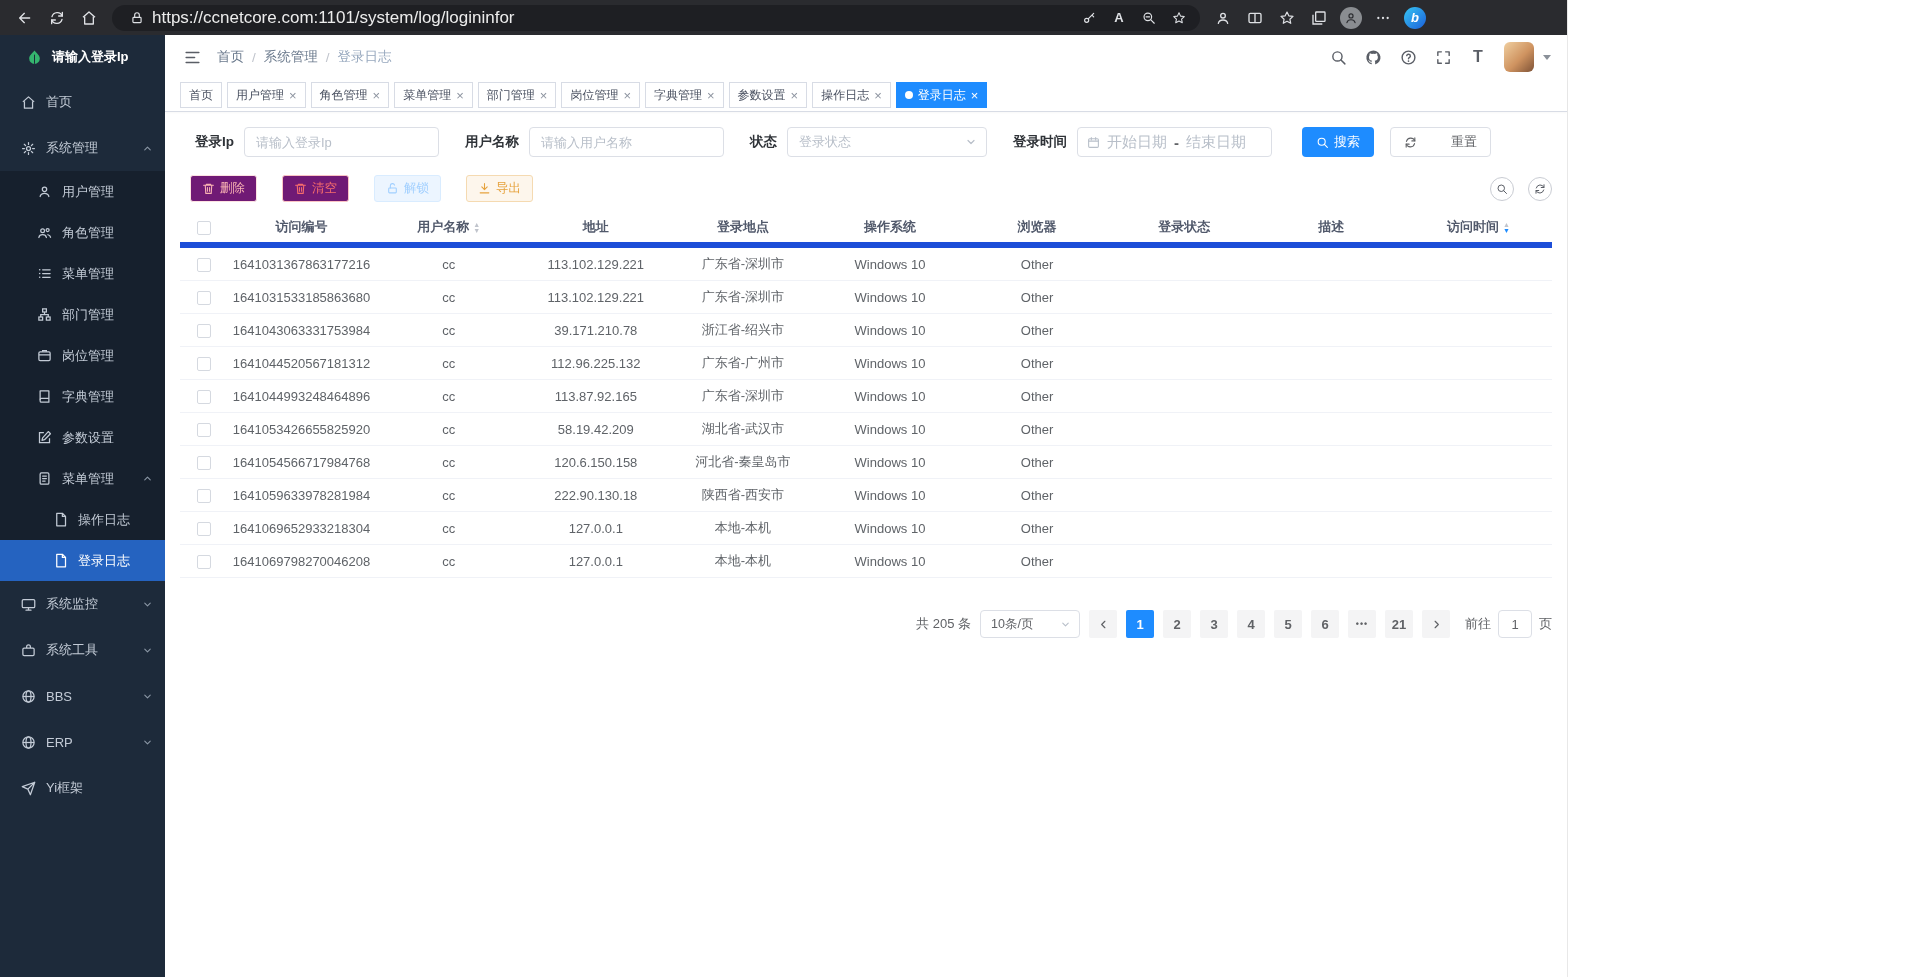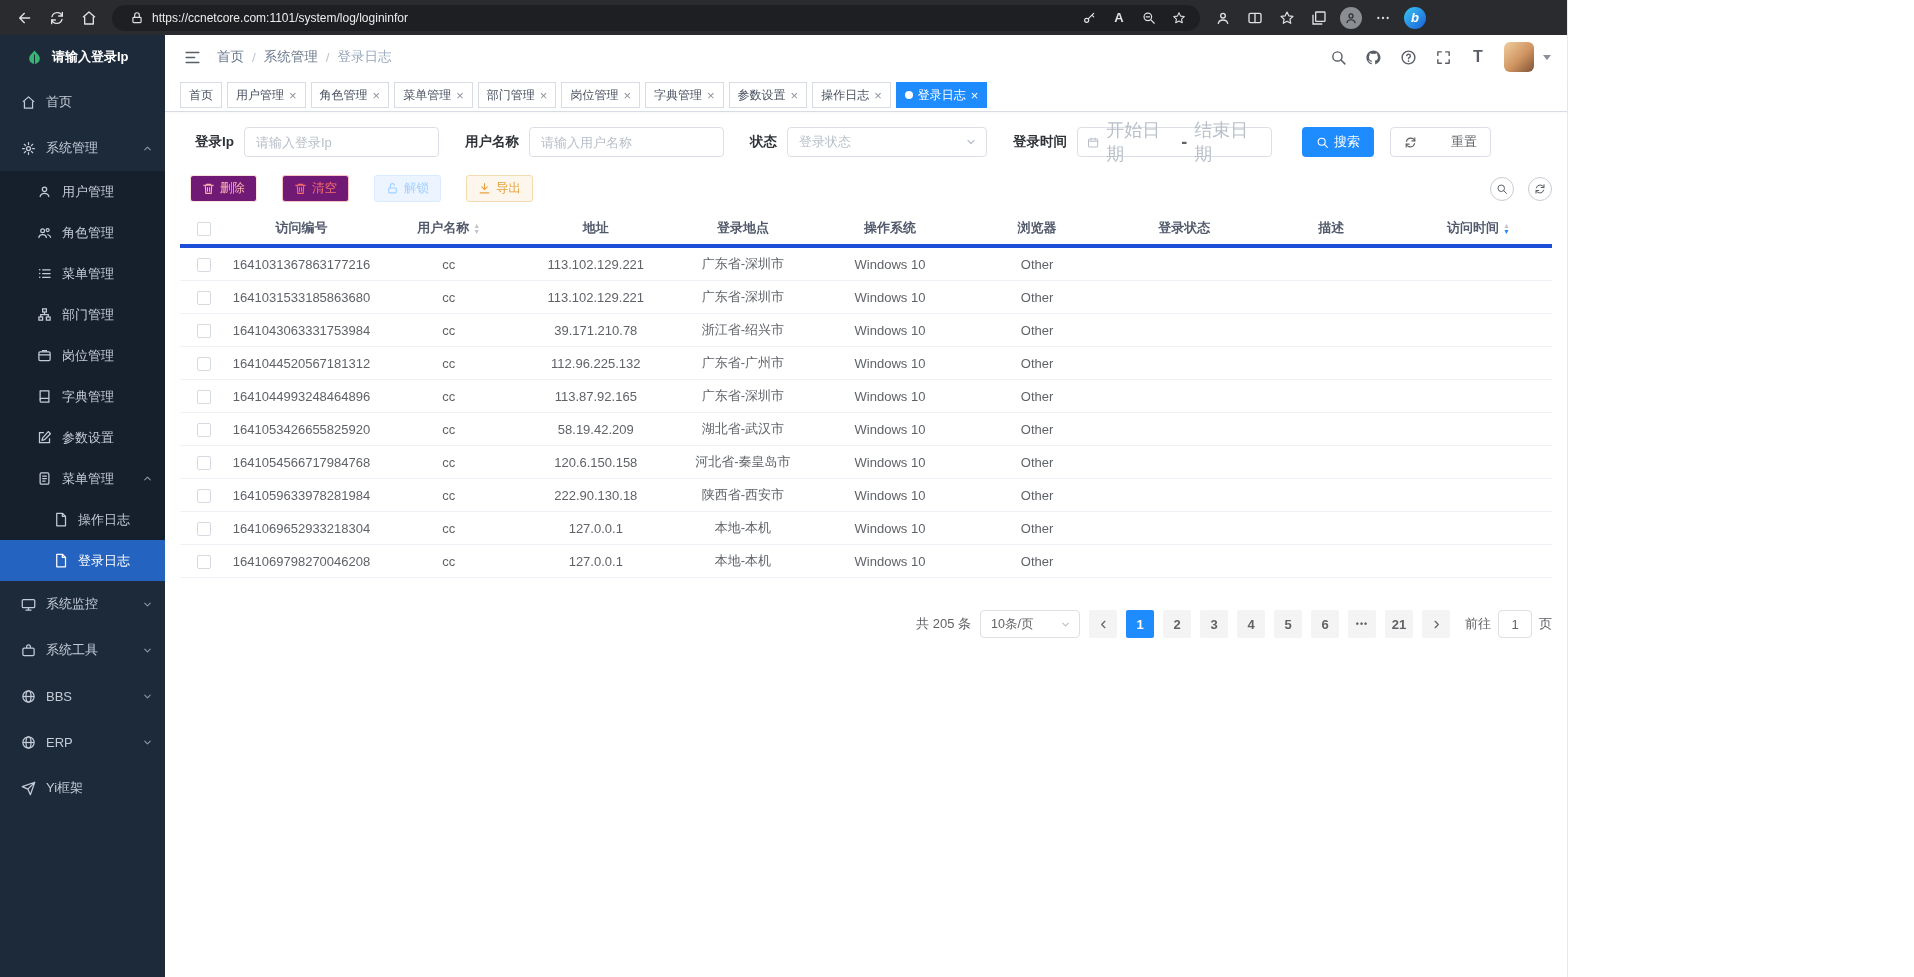--- a/index.html
+++ b/index.html
@@ -5,21 +5,21 @@
   * { margin:0; padding:0; box-sizing:border-box; }
   html,body { width:1914px; height:977px; background:#fff; font-family:"Liberation Sans","DejaVu Sans",sans-serif; overflow:hidden; color:#333; }
   .window { position:relative; width:1568px; height:977px; background:#fff; border-right:1px solid #e8e8e8; }
 
   
   .browser-bar { height:35px; background:#2a2b2f; display:flex; align-items:center; padding:0 10px; gap:2px; }
   .bicon { width:30px; height:28px; display:flex; align-items:center; justify-content:center; background:transparent; border:none; color:#dfe1e5; border-radius:4px; cursor:pointer; flex:0 0 auto; }
   .bicon svg { width:16px; height:16px; }
   .bicon.small svg { width:14px; height:14px; }
   .urlbar { width:1088px; height:26px; background:#1e1f23; border-radius:13px; display:flex; align-items:center; padding:0 6px 0 10px; margin:0 6px; color:#e8eaed; }
-  .url-text { flex:1; font-size:12px; color:#ececec; white-space:nowrap; overflow:hidden; }
+  .url-text { flex:1; font-size:17px; color:#ececec; white-space:nowrap; overflow:hidden; }
   .glyph-icon { font-size:13px; color:#dfe1e5; font-weight:bold; }
   .avatar-circle { width:22px; height:22px; border-radius:50%; background:#8a8d91; display:flex; align-items:center; justify-content:center; color:#2a2b2f; }
   .avatar-circle svg { width:14px; height:14px; }
   .bing-circle { width:22px; height:22px; border-radius:50%; background:linear-gradient(135deg,#37c6f4,#1b5fd9); color:#fff; display:flex; align-items:center; justify-content:center; font-size:13px; font-weight:bold; font-style:italic; }
 
   
   .app { position:absolute; top:35px; left:0; right:0; bottom:0; display:flex; }
   .sidebar { width:165px; flex:0 0 165px; background:#1d2a3a; overflow:hidden; }
   .logo-row { height:44px; display:flex; align-items:center; padding-left:26px; gap:9px; }
   .logo-row svg { width:17px; height:17px; color:#35b56f; }
@@ -59,21 +59,21 @@
 
   
   .content { flex:1; overflow:hidden; }
   .filter-bar { display:flex; align-items:center; padding:15px 0 8px 30px; font-size:13.5px; }
   .f-label { font-weight:bold; color:#2f3338; margin-right:10px; white-space:nowrap; }
   .f-group { display:flex; align-items:center; margin-right:26px; }
   .f-input { width:195px; height:30px; border:1px solid #dcdfe6; border-radius:4px; padding:0 11px; font-size:13px; color:#606266; outline:none; background:#fff; font-family:inherit; }
   .f-input::placeholder { color:#b8bfc9; }
   .f-select { width:200px; height:30px; border:1px solid #dcdfe6; border-radius:4px; display:flex; align-items:center; padding:0 9px 0 11px; color:#b8bfc9; font-size:13px; cursor:pointer; background:#fff; }
   .f-select .sel-caret { margin-left:auto; width:12px; height:12px; color:#b8bfc9; }
-  .date-range { width:195px; height:30px; border:1px solid #dcdfe6; border-radius:4px; display:flex; align-items:center; gap:7px; padding:0 9px; font-size:18px; color:#b8bfc9; background:#fff; cursor:pointer; }
+  .date-range { width:195px; height:30px; border:1px solid #dcdfe6; border-radius:4px; display:flex; align-items:center; gap:7px; padding:0 9px; font-size:15px; color:#b8bfc9; background:#fff; cursor:pointer; }
   .date-range svg { width:13px; height:13px; color:#b8bfc9; }
   .range-sep { color:#606266; font-weight:bold; }
   .btn { height:30px; border-radius:4px; display:inline-flex; align-items:center; gap:5px; font-size:13px; cursor:pointer; border:1px solid transparent; padding:0 13px; font-family:inherit; }
   .btn svg { width:13px; height:13px; }
   .btn-primary { background:#1e8cff; color:#fff; margin-left:4px; }
   .btn-default { background:#fff; border-color:#dcdfe6; color:#606266; margin-left:16px;gap:34px; }
 
   .toolbar { display:flex; align-items:center; padding:10px 15px 0 25px; }
   .btn-sm { height:27px; padding:0 11px; font-size:12.5px; border-radius:3px; margin-right:25px; }
   .btn-danger-plain { background:#701a75; border-color:#fbc4c4; color:#f56c6c; }
@@ -81,21 +81,21 @@
   .btn-primary-plain { background:#ecf5ff; border-color:#c6e2ff; color:#409eff; }
   .btn-primary-plain.disabled { color:#a0cfff; border-color:#d9ecff; cursor:not-allowed; }
   .btn-warning-plain { background:#fdf6ec; border-color:#f5dab1; color:#e6a23c;align-items:center; }
   .tool-right { margin-left:auto; display:flex; align-items:center; gap:14px; }
   .circle-btn { width:24px; height:24px; border-radius:50%; border:1px solid #c9ccd3; background:#fff; color:#5a5e66; display:flex; align-items:center; justify-content:center; cursor:pointer; }
   .circle-btn svg { width:12px; height:12px; }
 
   
   .table { margin:10px 15px 0; font-size:13px; }
   .t-head, .t-row { display:grid; grid-template-columns:48px repeat(9,1fr); align-items:center; }
-  .t-head { height:36px; font-weight:bold; color:#51596b; border-bottom:4px solid #1d4ed8; }
+  .t-head { height:36px; font-weight:bold; color:#51596b; border-bottom:6px solid #1d4ed8; }
   .t-row { height:33px; color:#5f6368; border-bottom:1px solid #f0f2f7; }
   .cell { text-align:center; overflow:hidden; white-space:nowrap; }
   .cb { appearance:none; -webkit-appearance:none; width:14px; height:14px; border:1px solid #d5d9e0; border-radius:2px; background:#fff; cursor:pointer; vertical-align:middle; }
   .sort { display:inline-flex; flex-direction:column; margin-left:4px; vertical-align:middle; }
   .sort i { font-style:normal; font-size:7px; line-height:6px; color:#c0c4cc; }
   .sort.sorted-desc .s-down { color:#1e8cff; }
 
   
   .pagination { display:flex; align-items:center; justify-content:flex-end; gap:9px; padding:32px 15px 0 0; font-size:13px; color:#606266; }
   .size-select { width:100px; height:28px; border:1px solid #dcdfe6; border-radius:4px; display:flex; align-items:center; padding:0 8px 0 10px; color:#606266; font-size:12.5px; cursor:pointer; }

